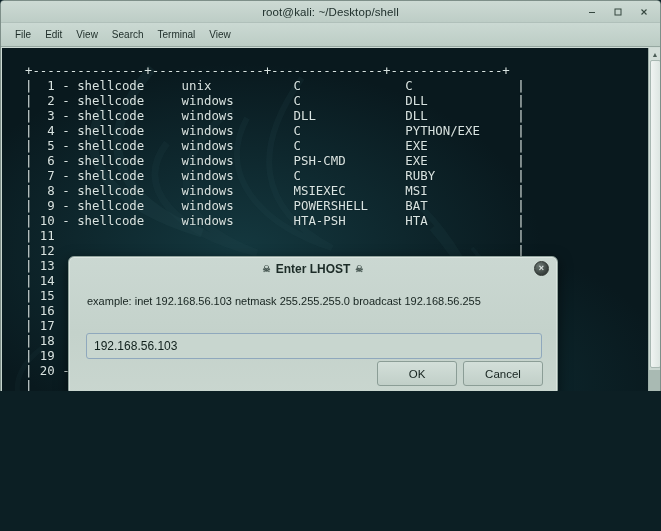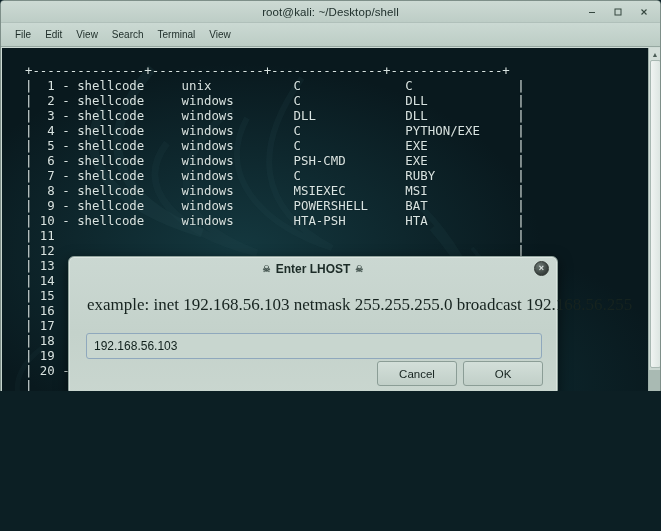--- a/index.html
+++ b/index.html
@@ -178,24 +178,23 @@
     border: 1px solid #2e3431;
     color: #dfe7e4;
     font-size: 9px;
     line-height: 13px;
     text-align: center;
     cursor: default;
   }
   .dlg-example {
     position: absolute;
     left: 18px; top: 38px;
-    font-size: 17px;
+    font-size: 11px;
     color: #16231f;
     white-space: nowrap;
-    font-family: Liberation Serif, serif;
   }
   .dlg-example2 {
     position: absolute;
     left: 40px; top: 55px;
     font-size: 11.5px;
     color: #16231f;
     white-space: nowrap;
   }
   .dlg-input {
     position: absolute;
@@ -322,20 +321,20 @@
           <span>Enter LHOST</span>
           <span class="dlg-skull">☠</span>
           <div class="dlg-close">×</div>
         </div>
 
         <div class="dlg-example">example:        inet 192.168.56.103  netmask 255.255.255.0  broadcast 192.168.56.255</div>
 
         <input class="dlg-input" type="text" value="192.168.56.103" style="">
 
         <div class="dlg-buttons">
+          <button class="dlg-btn">OK</button>
           <button class="dlg-btn">Cancel</button>
-          <button class="dlg-btn">OK</button>
         </div>
       </div>
 
     </div>
   </div>
 </div>
 
 </body></html>

